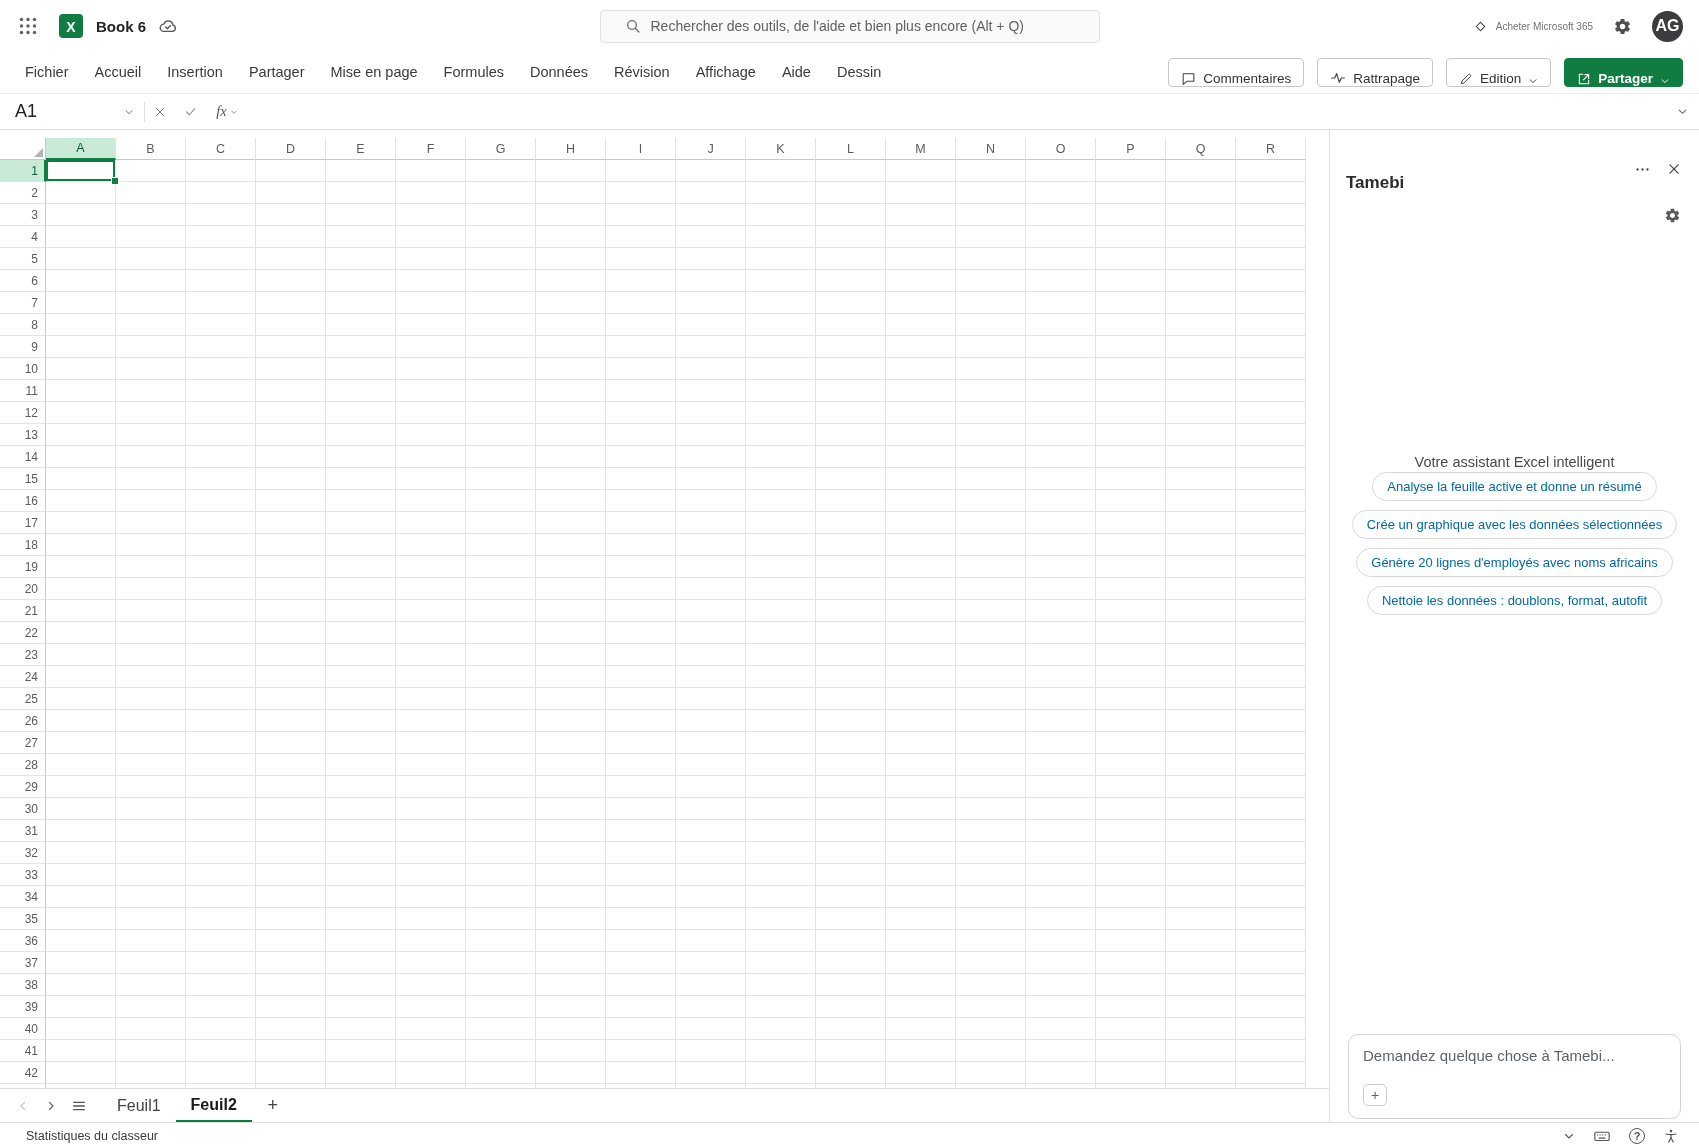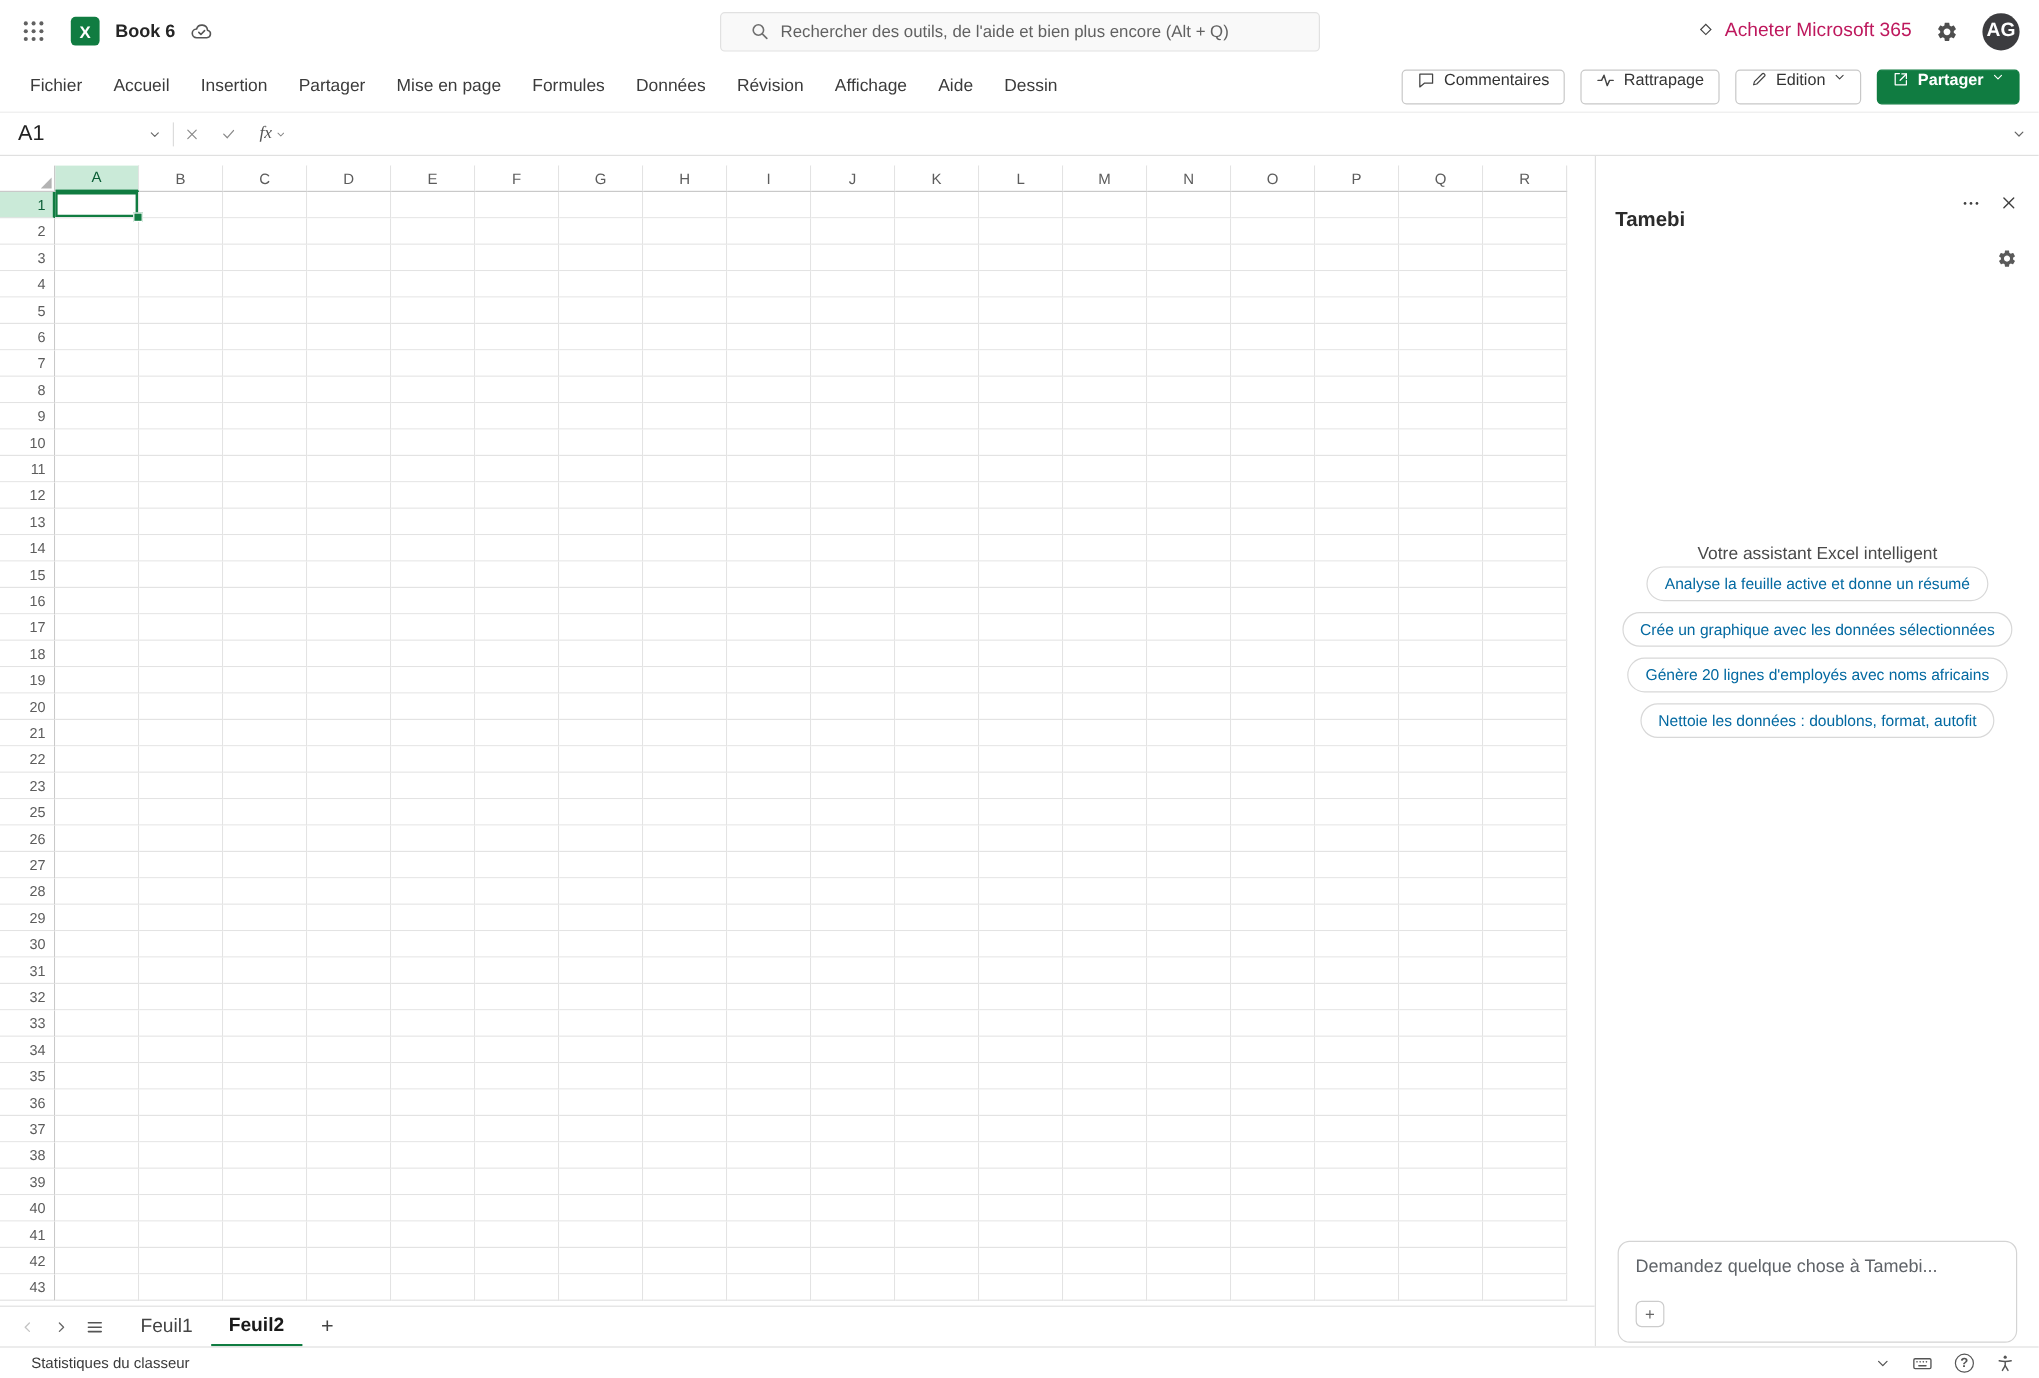--- a/index.html
+++ b/index.html
@@ -13,31 +13,31 @@
   .topbar { height:52px; display:flex; align-items:center; padding:0 16px 0 14px; position:relative; background:#fff; flex:0 0 auto; }
   .waffle { width:28px; height:28px; display:flex; align-items:center; justify-content:center; }
   .excel-logo { margin-left:16px; display:flex; align-items:center; }
   .doc-title { margin-left:12px; font-size:15px; font-weight:700; color:#252525; }
   .save-status { margin-left:12px; display:flex; align-items:center; }
   .search { position:absolute; left:50%; transform:translateX(-50%); width:500px; height:33px;
     background:#f9f9f9; border:1px solid #e1e1e1; border-radius:4px; display:flex; align-items:center; gap:10px; padding:0 24px; }
   .search-input { flex:1; border:none; outline:none; background:transparent; font-size:14px; color:#333; }
   .search-input::placeholder { color:#616161; opacity:1; }
   .topbar-right { margin-left:auto; display:flex; align-items:center; gap:20px; }
-  .buy { display:flex; align-items:flex-start; gap:8px; font-size:16px; color:#be185d; }
+  .buy { display:flex; align-items:center; gap:8px; font-size:10px; color:#737373; }
   .icon-btn { display:flex; align-items:center; justify-content:center; }
   .avatar { width:31px; height:31px; border-radius:50%; background:#3c3c3f; color:#fff; font-size:16px; font-weight:700;
     display:flex; align-items:center; justify-content:center; }
 
   
   .menubar { height:42px; display:flex; align-items:center; padding:0 16px 0 12px; border-bottom:1px solid #ededed; flex:0 0 auto; }
   .menu-tabs { display:flex; align-items:center; }
   .menu-tab { padding:0 13px; font-size:14.5px; color:#3b3b3b; line-height:41px; white-space:nowrap; }
   .menu-right { margin-left:auto; display:flex; align-items:center; gap:13px; }
-  .pill-btn { height:29px; display:flex; align-items:flex-start; gap:7px; border:1px solid #c8c8c8; border-radius:4px;
+  .pill-btn { height:29px; display:flex; align-items:flex-end; gap:7px; border:1px solid #c8c8c8; border-radius:4px;
     padding:0 12px; font-size:13.5px; color:#333; background:#fff; white-space:nowrap; }
   .share-btn { background:var(--excel-green,#107C41); border-color:var(--excel-green,#107C41); color:#fff; font-weight:600; }
 
   
   .formulabar { height:36px; display:flex; align-items:center; border-bottom:1px solid #e0e0e0; flex:0 0 auto; }
   .namebox { width:144px; height:100%; display:flex; align-items:center; padding:0 10px 0 15px; font-size:18px; color:#222; }
   .nb-chev { margin-left:auto; color:#666; display:flex; }
   .fb-sep { width:1px; height:20px; background:#dcdcdc; }
   .fb-btn { width:30px; height:100%; display:flex; align-items:center; justify-content:center; }
   .fx-btn { width:44px; gap:3px; }
@@ -759,20 +759,41 @@
               <div class="cell"></div>
               <div class="cell"></div>
               <div class="cell"></div>
               <div class="cell"></div>
               <div class="cell"></div>
               <div class="cell"></div>
               <div class="cell"></div>
               <div class="cell"></div>
             </div>
             <div class="grid-row">
+              <div class="row-h">24</div>
+              <div class="cell"></div>
+              <div class="cell"></div>
+              <div class="cell"></div>
+              <div class="cell"></div>
+              <div class="cell"></div>
+              <div class="cell"></div>
+              <div class="cell"></div>
+              <div class="cell"></div>
+              <div class="cell"></div>
+              <div class="cell"></div>
+              <div class="cell"></div>
+              <div class="cell"></div>
+              <div class="cell"></div>
+              <div class="cell"></div>
+              <div class="cell"></div>
+              <div class="cell"></div>
+              <div class="cell"></div>
+              <div class="cell"></div>
+            </div>
+            <div class="grid-row">
               <div class="row-h">25</div>
               <div class="cell"></div>
               <div class="cell"></div>
               <div class="cell"></div>
               <div class="cell"></div>
               <div class="cell"></div>
               <div class="cell"></div>
               <div class="cell"></div>
               <div class="cell"></div>
               <div class="cell"></div>

